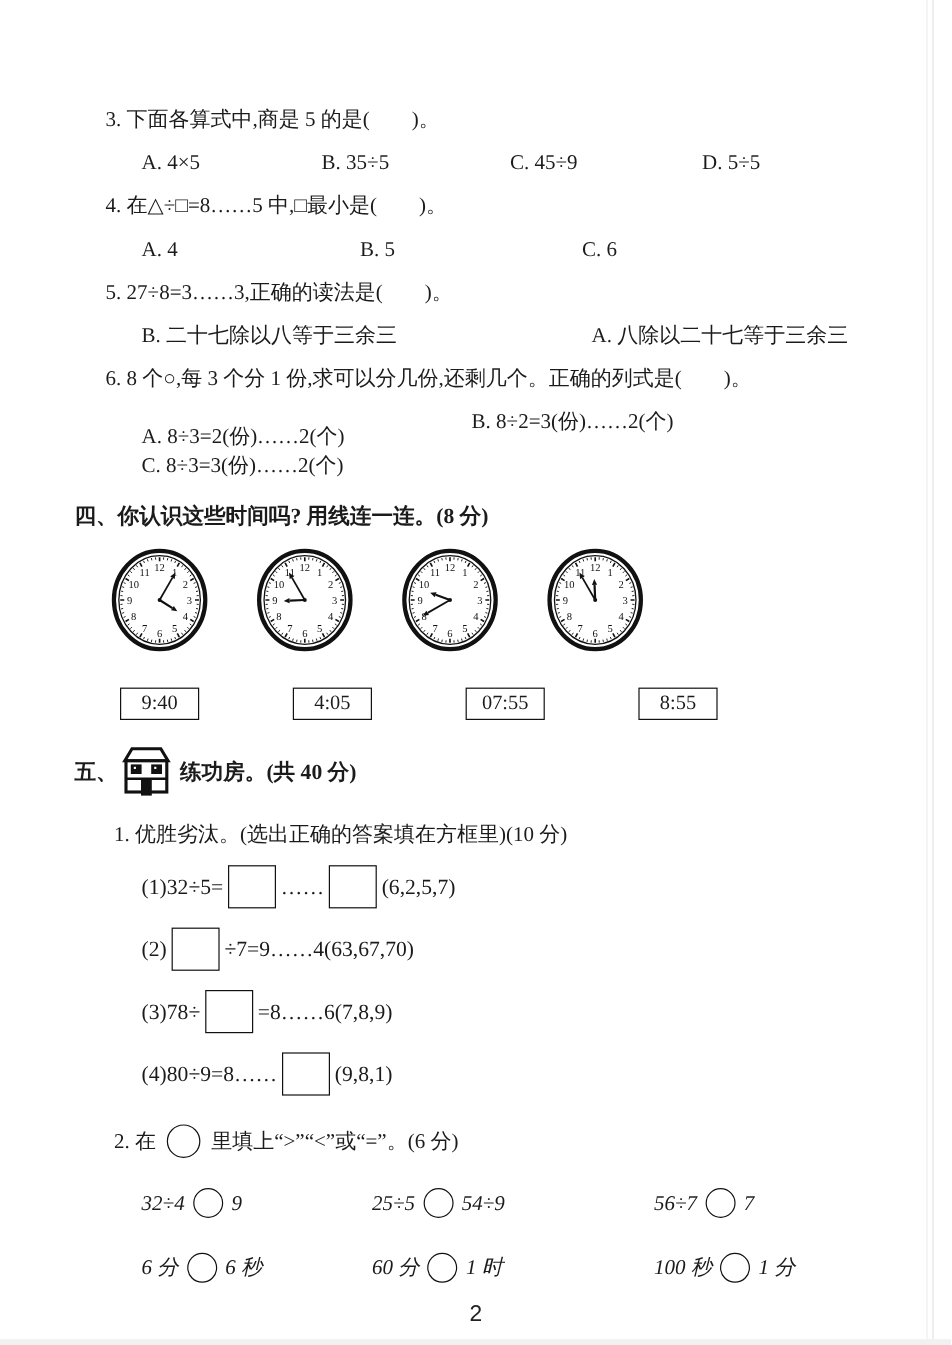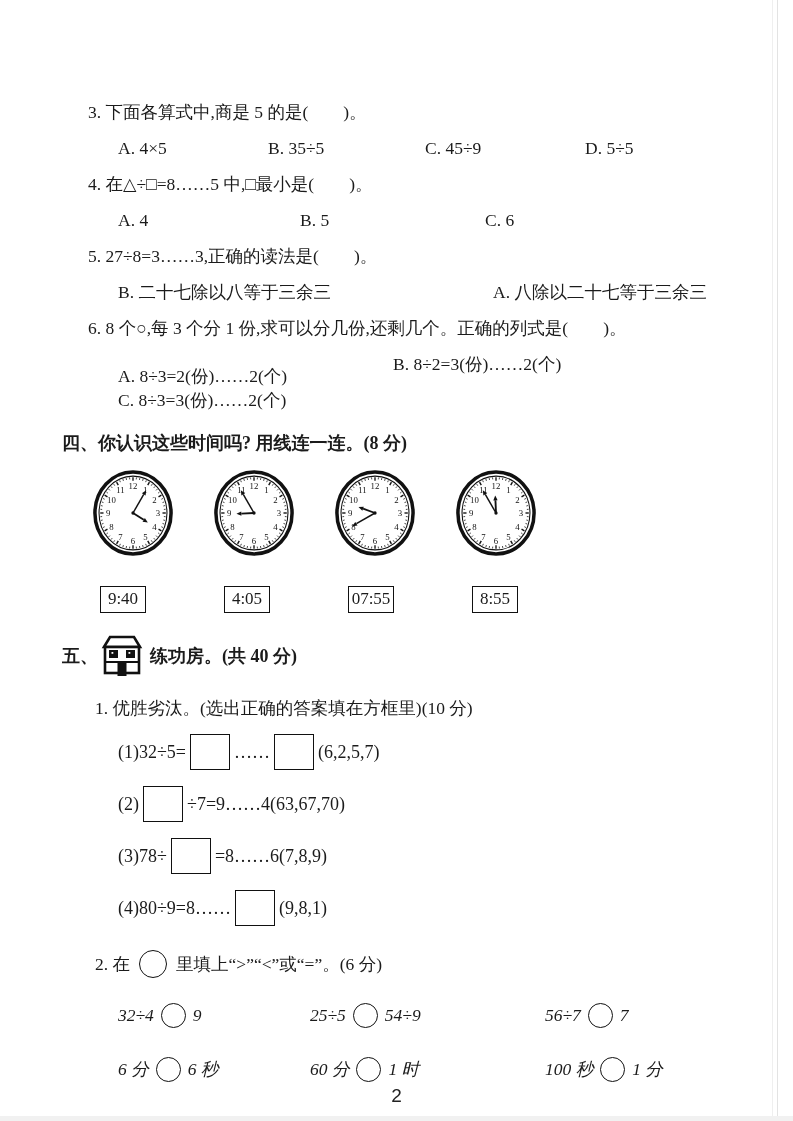--- a/index.html
+++ b/index.html
@@ -1,34 +1,34 @@
 <!DOCTYPE html>
 <html><head>
 <meta charset="utf-8">
 <style>
   html,body{margin:0;padding:0;background:#fff;}
   .page{position:relative;width:793px;height:1121px;background:#fff;overflow:hidden;
         font-family:"Liberation Serif","DejaVu Serif",serif;color:#1b1b1b;}
-  .content{position:absolute;left:0;top:16px;width:793px;padding:78px 20px 0 88px;box-sizing:border-box;}
+  .content{position:absolute;left:0;top:3px;width:793px;padding:78px 20px 0 88px;box-sizing:border-box;}
   .line{height:36px;display:flex;align-items:center;white-space:nowrap;font-size:17.5px;}
   .opts{padding-left:30px;}
   .opts span{display:inline-block;}
   .opts-q3 span:nth-child(1){width:150px;}
   .opts-q3 span:nth-child(2){width:157px;}
   .opts-q3 span:nth-child(3){width:160px;}
   .opts-q4 span:nth-child(1){width:182px;}
   .opts-q4 span:nth-child(2){width:185px;}
   .opts-q5 span:nth-child(1){width:375px;}
   .opts-q6 span:nth-child(1){width:275px;margin-top:24px;}
   .sec{margin-left:-26px;font-weight:700;font-size:18px;}
   .sec4-title{height:42px;margin-top:4px;}
   .clocks{display:flex;gap:39px;margin-left:4px;height:98px;align-items:center;}
   .clock{width:82px;height:90px;}
   .time-labels{display:flex;gap:78px;margin-left:12px;margin-top:22px;height:30px;align-items:center;}
-  .tbox{width:46px;height:27px;border:1.7px solid #111;display:flex;align-items:center;justify-content:center;
+  .tbox{width:66px;height:27px;border:1.7px solid #111;display:flex;align-items:center;justify-content:center;
         font-size:17px;background:#fff;box-sizing:border-box;}
   .sec5{display:flex;align-items:center;height:56px;margin-top:14px;}
   .sec5 .house{margin:0 6px 0 2px;display:inline-flex;}
   .q1-title{padding-left:7px;margin-top:6px;}
   .fill-line{height:52px;display:flex;align-items:center;white-space:nowrap;font-size:18px;padding-left:30px;}
   .fbox{display:inline-block;width:40px;height:36px;border:1.9px solid #111;background:#fff;
         vertical-align:middle;margin:0 4px;box-sizing:border-box;}
   .q2-title{padding-left:7px;margin-top:10px;height:40px;}
   .circle{display:inline-block;width:25px;height:25px;border:1.9px solid #111;border-radius:50%;
           background:#fff;vertical-align:middle;margin:0 7px;box-sizing:border-box;}

